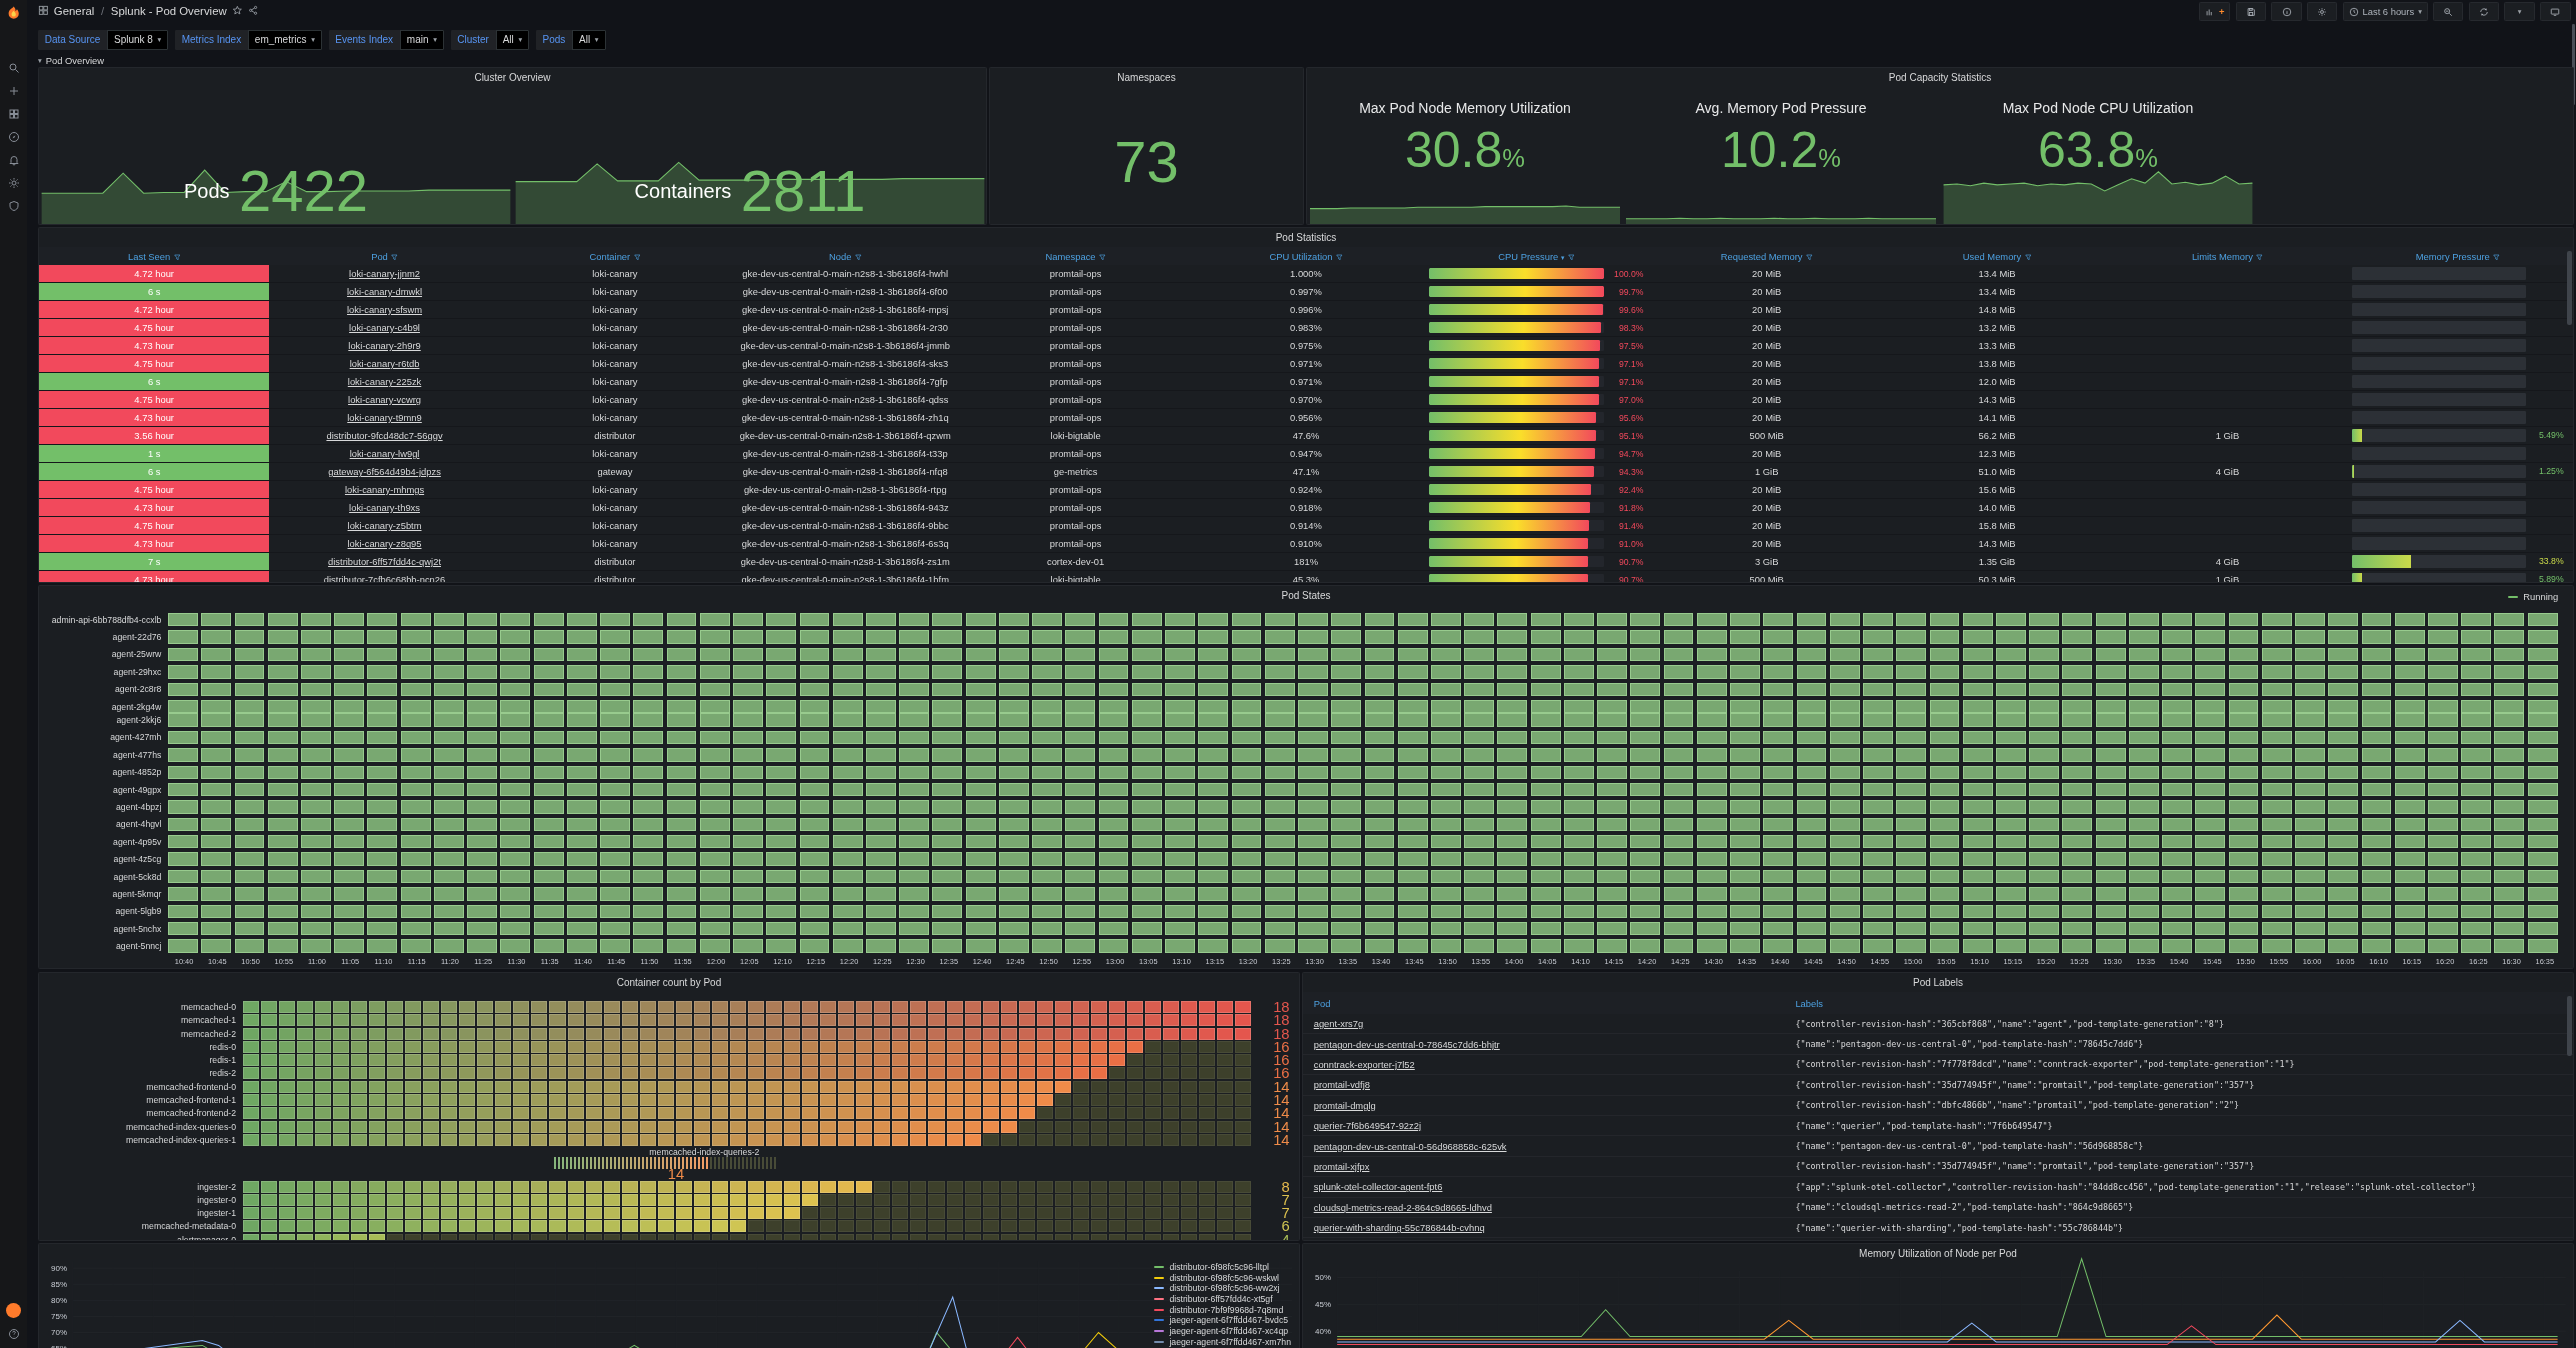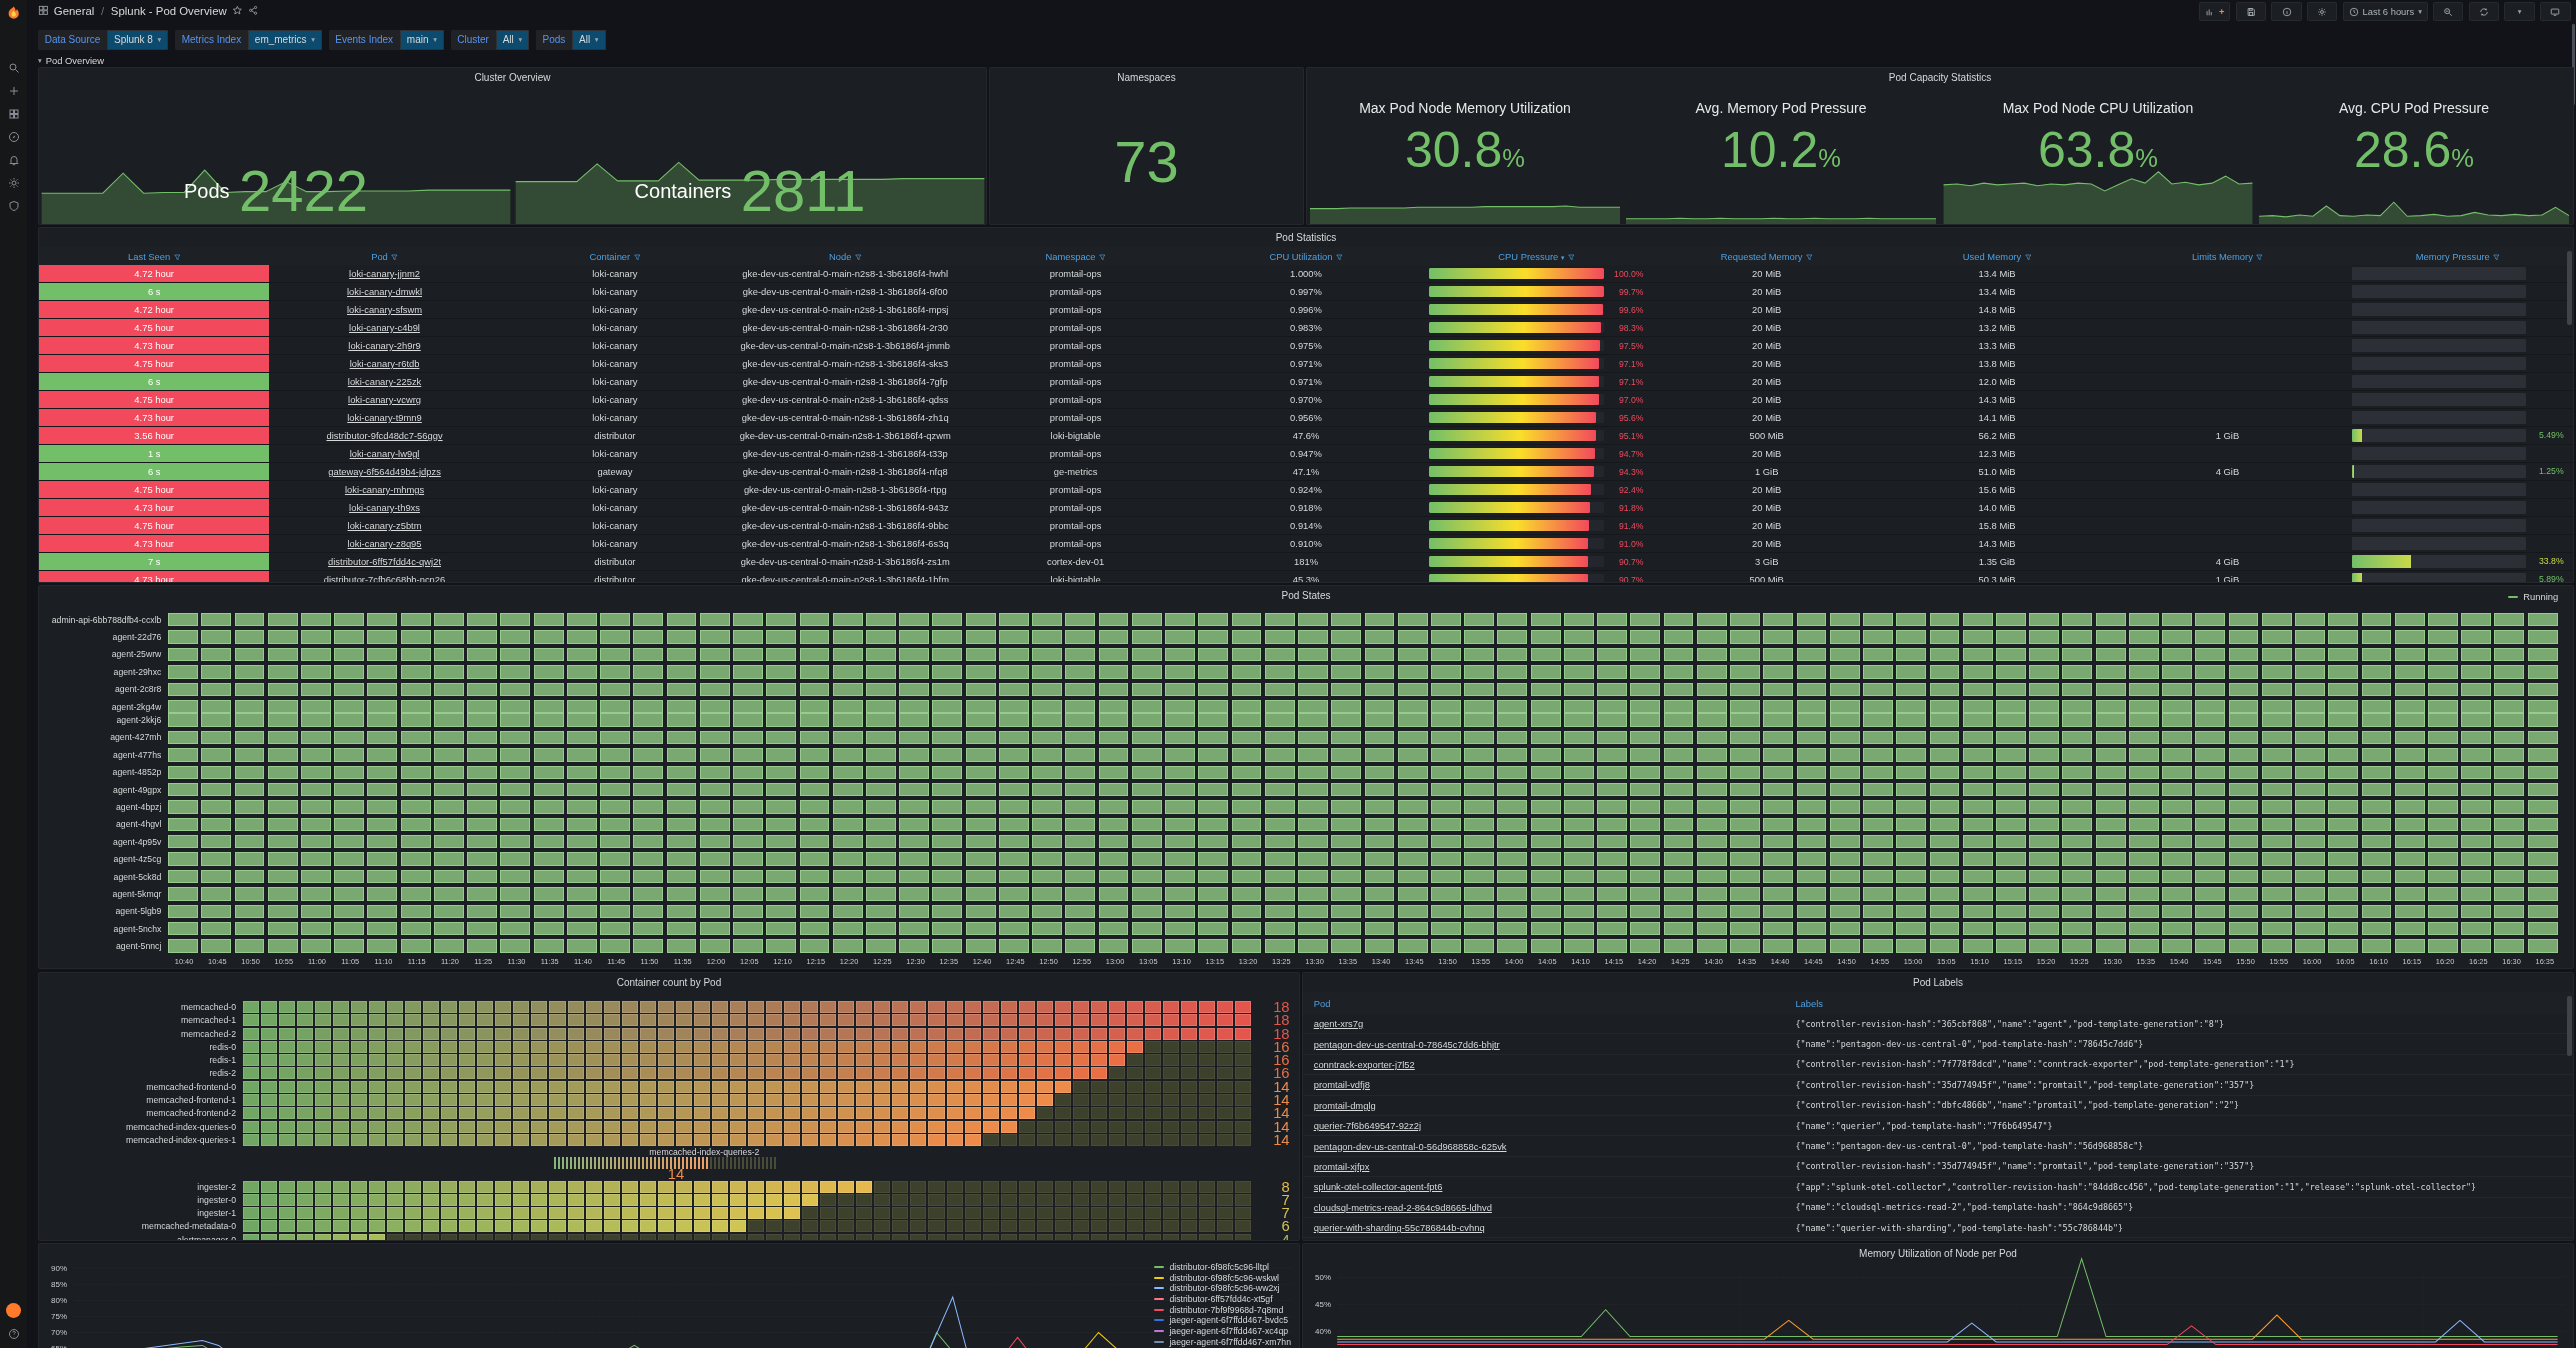--- a/index.html
+++ b/index.html
@@ -19,21 +19,21 @@
   .crumb svg{width:10.7px;height:10.7px;color:#9aa0a6;}
   .nav-actions{position:absolute;right:5.4px;top:2px;display:flex;gap:5.4px;align-items:center;}
   .nav-btn{height:17.4px;min-width:19px;padding:0 4.7px;background:#1b1e22;border:0.7px solid #26292e;
     border-radius:1.3px;display:flex;align-items:center;justify-content:center;gap:4px;color:#aeb4bc;font-size:9.4px;}
   .nav-btn svg{width:10px;height:10px;}
   .plus-mark{color:#ff8b2c;font-weight:bold;}
   
   .filters{position:absolute;left:38px;top:29.5px;display:flex;gap:6.7px;}
   .fpill{display:flex;height:20px;border-radius:1.3px;overflow:hidden;font-size:10px;}
   .fpill .flabel{background:#202226;color:#5794f2;display:flex;align-items:center;padding:0 6.7px;font-weight:500;}
-  .fpill .fvalue{background:#0c4a6e;border:0.7px solid #2c3235;color:#d8d9da;display:flex;align-items:center;gap:4.7px;padding:0 6px;}
+  .fpill .fvalue{background:#000000;border:0.7px solid #2c3235;color:#d8d9da;display:flex;align-items:center;gap:4.7px;padding:0 6px;}
   .caret{color:#9aa0a6;font-size:7.4px;}
   .section-row{position:absolute;left:38px;top:55px;display:flex;align-items:center;gap:4px;font-size:9.4px;color:#d8d9da;}
   .section-row .chev{color:#9aa0a6;font-size:7.4px;}
   
   .panel{position:absolute;background:#1b1e22;border:0.7px solid #24272c;border-radius:1.3px;overflow:hidden;}
   .panel-title{height:19px;line-height:19px;text-align:center;font-size:10px;color:#d8d9da;font-weight:500;white-space:nowrap;}
   .stat-pair{position:absolute;display:flex;align-items:center;justify-content:center;gap:9.4px;width:100%;}
   .stat-label{font-size:20px;color:#fff;}
   .stat-num{font-size:58px;color:#73bf69;line-height:1;}
   .spark{position:absolute;bottom:0;}
@@ -328,28 +328,20 @@
             <path d="M0 95 L0.0 87.4 L20.1 87.4 L40.1 87.4 L60.2 87.4 L80.3 86.5 L100.3 87.4 L120.4 87.4 L140.5 86.5 L160.5 87.4 L180.6 87.4 L200.7 87.4 L220.7 86.5 L240.8 87.4 L260.8 87.4 L280.9 86.5 L301.0 87.4 L321.0 87.4 L341.1 87.4 L361.2 86.5 L381.2 87.4 L401.3 87.4 L421.4 87.4 L441.4 87.4 L461.5 87.4 L461.5 95 Z" fill="rgba(115,191,105,0.28)"></path>
             <path d="M0.0 87.4 L20.1 87.4 L40.1 87.4 L60.2 87.4 L80.3 86.5 L100.3 87.4 L120.4 87.4 L140.5 86.5 L160.5 87.4 L180.6 87.4 L200.7 87.4 L220.7 86.5 L240.8 87.4 L260.8 87.4 L280.9 86.5 L301.0 87.4 L321.0 87.4 L341.1 87.4 L361.2 86.5 L381.2 87.4 L401.3 87.4 L421.4 87.4 L441.4 87.4 L461.5 87.4 " fill="none" stroke="#73bf69" stroke-width="1.6"></path>
           </svg>
         </div>
         <div class="cap-stat" style="left: 633px; width: 316px;">
           <div class="cap-label">Max Pod Node CPU Utilization</div>
           <div class="cap-num"><span>63.8</span><span class="pct">%</span></div>
           <svg width="310" height="87" class="spark" viewBox="0 0 461.5 130" style="left: 3.4px;">
             <path d="M0 130 L0.0 71.5 L20.1 70.2 L40.1 72.8 L60.2 68.9 L80.3 71.5 L100.3 70.2 L120.4 68.9 L140.5 72.8 L160.5 70.2 L180.6 71.5 L200.7 68.9 L220.7 70.2 L240.8 80.6 L260.8 71.5 L280.9 62.4 L301.0 68.9 L321.0 52.0 L341.1 70.2 L361.2 67.6 L381.2 71.5 L401.3 68.9 L421.4 58.5 L441.4 70.2 L461.5 68.9 L461.5 130 Z" fill="rgba(115,191,105,0.28)"></path>
             <path d="M0.0 71.5 L20.1 70.2 L40.1 72.8 L60.2 68.9 L80.3 71.5 L100.3 70.2 L120.4 68.9 L140.5 72.8 L160.5 70.2 L180.6 71.5 L200.7 68.9 L220.7 70.2 L240.8 80.6 L260.8 71.5 L280.9 62.4 L301.0 68.9 L321.0 52.0 L341.1 70.2 L361.2 67.6 L381.2 71.5 L401.3 68.9 L421.4 58.5 L441.4 70.2 L461.5 68.9 " fill="none" stroke="#73bf69" stroke-width="1.6"></path>
-          </svg>
-        </div>
-        <div class="cap-stat" style="left: 949px; width: 316px;">
-          <div class="cap-label">Avg. CPU Pod Pressure</div>
-          <div class="cap-num"><span>28.6</span><span class="pct">%</span></div>
-          <svg width="310" height="64" class="spark" viewBox="0 0 461.5 95" style="left: 3.4px;">
-            <path d="M0 95 L0.0 83.6 L20.1 82.7 L40.1 84.5 L60.2 81.7 L80.3 83.6 L100.3 68.4 L120.4 82.7 L140.5 83.6 L160.5 81.7 L180.6 82.7 L200.7 62.7 L220.7 83.6 L240.8 82.7 L260.8 80.8 L280.9 83.6 L301.0 82.7 L321.0 77.9 L341.1 81.7 L361.2 82.7 L381.2 80.8 L401.3 82.7 L421.4 81.7 L441.4 70.3 L461.5 82.7 L461.5 95 Z" fill="rgba(115,191,105,0.28)"></path>
-            <path d="M0.0 83.6 L20.1 82.7 L40.1 84.5 L60.2 81.7 L80.3 83.6 L100.3 68.4 L120.4 82.7 L140.5 83.6 L160.5 81.7 L180.6 82.7 L200.7 62.7 L220.7 83.6 L240.8 82.7 L260.8 80.8 L280.9 83.6 L301.0 82.7 L321.0 77.9 L341.1 81.7 L361.2 82.7 L381.2 80.8 L401.3 82.7 L421.4 81.7 L441.4 70.3 L461.5 82.7 " fill="none" stroke="#73bf69" stroke-width="1.6"></path>
           </svg>
         </div>
       </div>
   </div>
 
   <div class="panel" style="left:38px;top:227px;width:2534px;height:354px;">
     <div class="panel-title">Pod Statistics</div>
     <div id="pod-stats-table" style="position:absolute;left:0;top:19px;right:0;bottom:0;overflow:hidden;">
         <table class="ptable">
           <thead>

